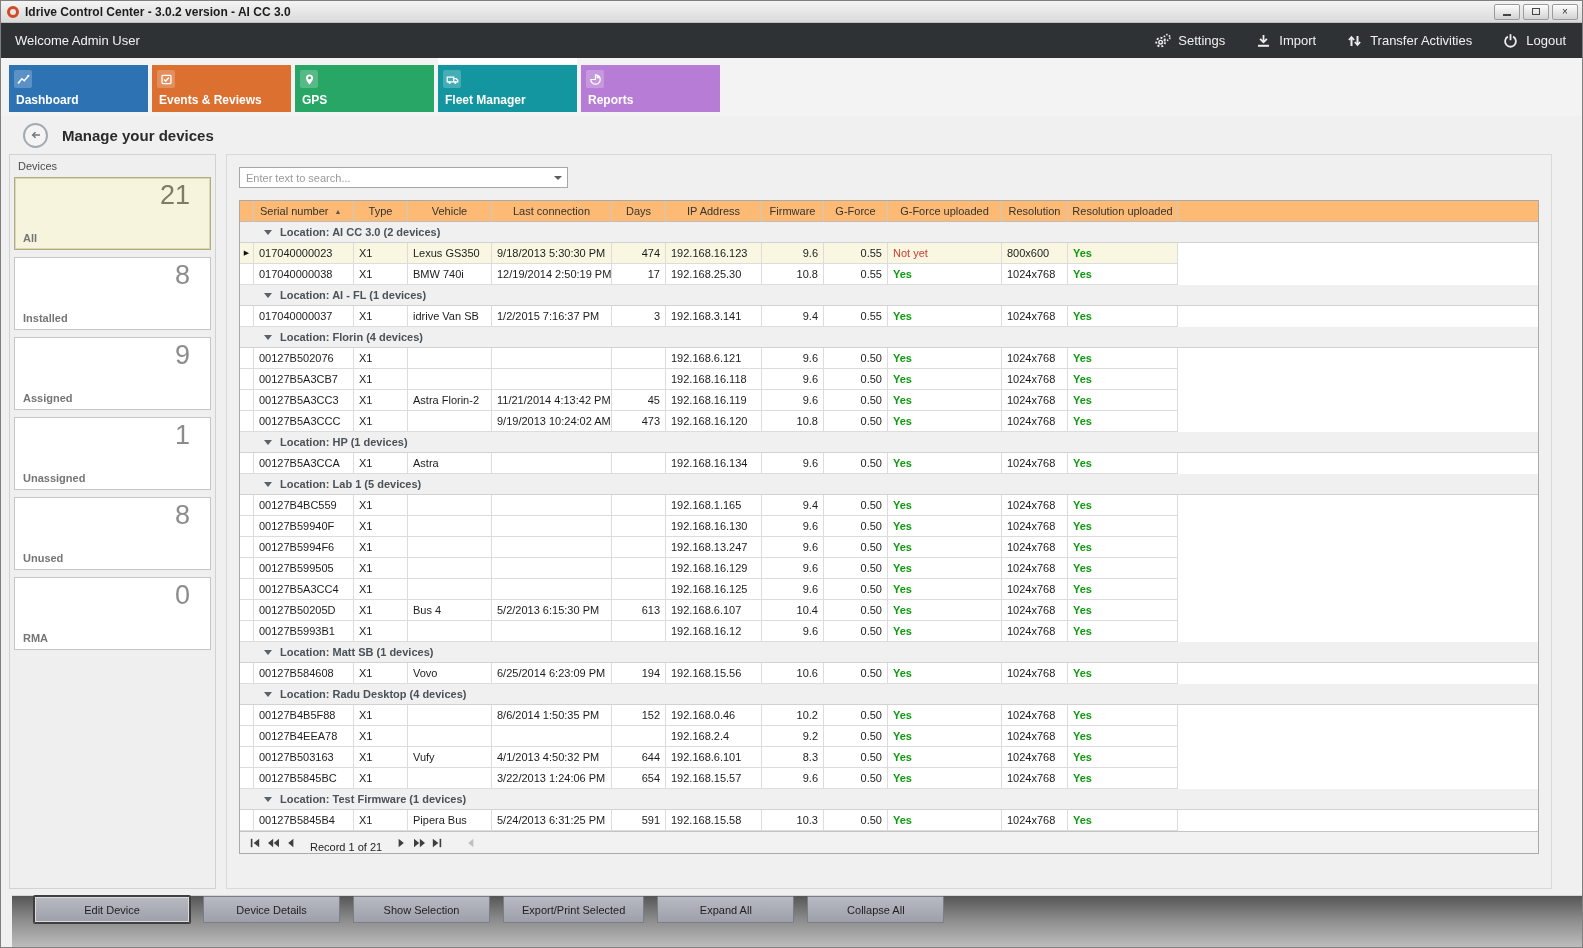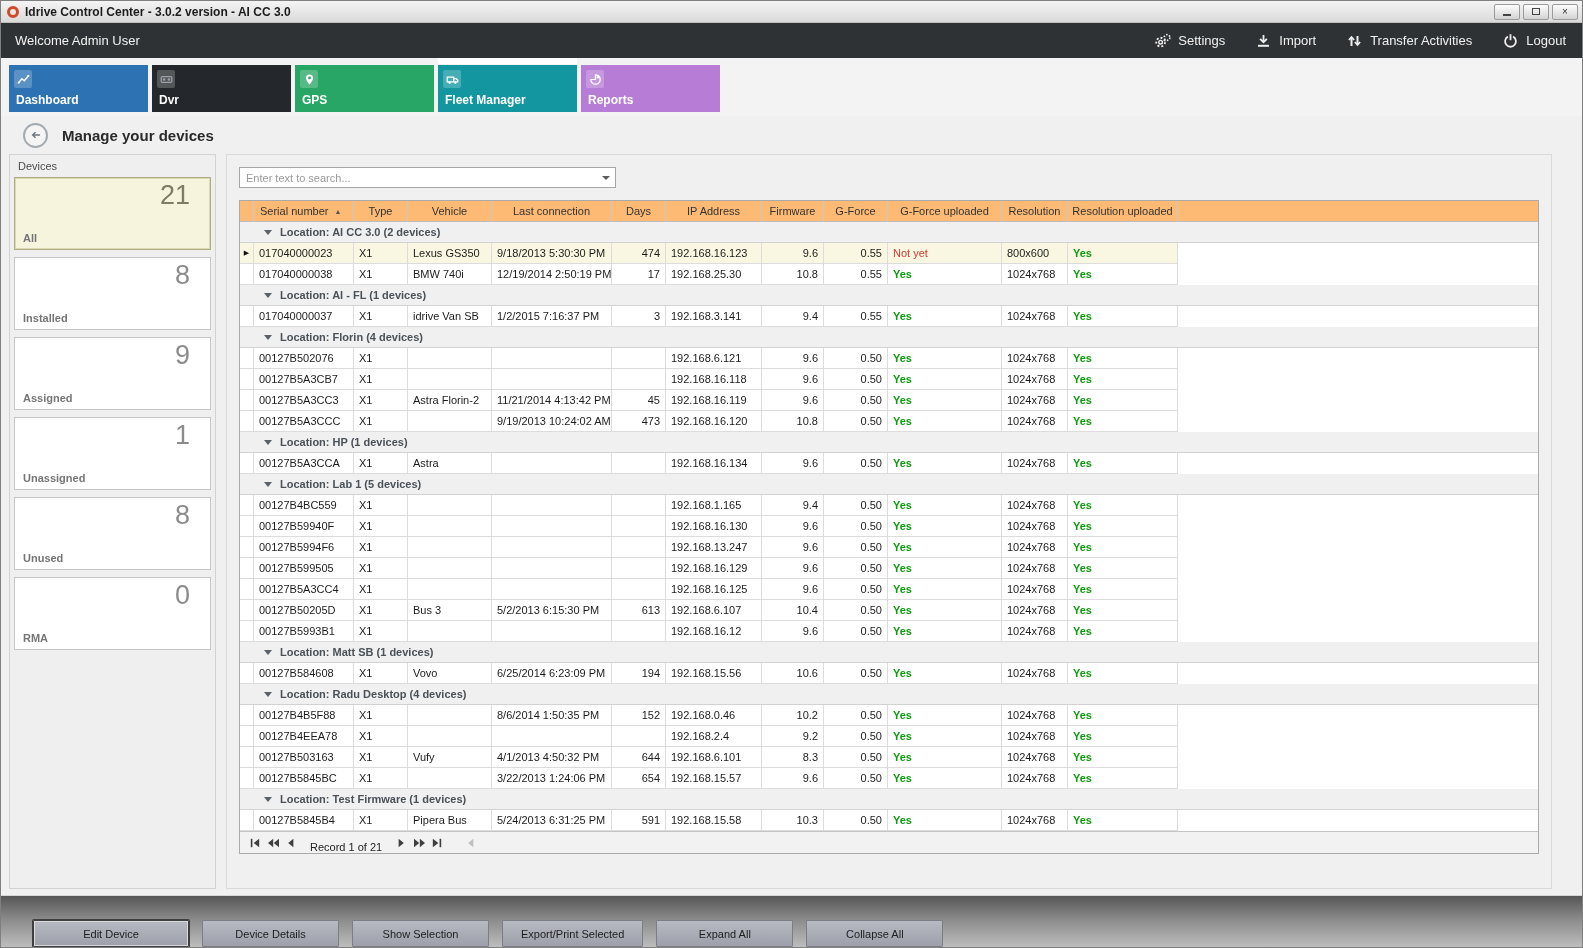--- a/index.html
+++ b/index.html
@@ -41,21 +41,21 @@
   .content { flex:1; display:flex; padding:0 30px 6px 8px; gap:10px; min-height:0; }
   .sidebar { width:207px; flex:0 0 207px; background:#efefef; border:1px solid #d2d2d2; padding:2px 3px; }
   .sidebar-title { font-size:11px; color:#4c4c4c; padding:3px 5px 5px; }
   .card { background:#fff; border:1px solid #c6c6c6; height:73px; margin:0 1px 7px; position:relative; cursor:default; }
   .card.selected { background:#f6f4dc; border-color:#b0ad85; box-shadow:inset 0 0 0 1px #dbd8b4; }
   .card-count { position:absolute; top:2px; right:20px; font-size:27px; color:#8c8c8c; }
   .card.selected .card-count { color:#7d7c66; }
   .card-label { position:absolute; left:8px; bottom:5px; font-size:11px; font-weight:bold; color:#757575; }
 
   .main { flex:1; background:#f0f0f0; border:1px solid #d9d9d9; padding:12px; min-width:0; }
-  .search-box { width:377px; height:21px; background:#fff; border:1px solid #a6a6a6; display:flex; align-items:center; margin-bottom:12px; }
+  .search-box { width:329px; height:21px; background:#fff; border:1px solid #a6a6a6; display:flex; align-items:center; margin-bottom:12px; }
   .search-box input { flex:1; border:none; outline:none; font-family:inherit; font-size:11px; padding:0 6px; color:#444; background:transparent; }
   .search-box input::placeholder { color:#9a9a9a; }
   .combo-arrow { width:18px; height:100%; display:flex; align-items:center; justify-content:center; }
   .combo-arrow::after { content:""; width:0; height:0; border-left:4px solid transparent; border-right:4px solid transparent; border-top:4px solid #5d5d5d; }
 
   
   .grid { border:1px solid #aaaaaa; background:#fff; }
   .gridhead, .gridbody { display:grid; grid-template-columns:14px 100px 54px 84px 120px 54px 96px 62px 64px 114px 66px 110px minmax(0,1fr); }
   .gridhead { background:#f1f1f1; }
   .hc { height:21px; display:flex; align-items:center; justify-content:center; font-size:11px; color:#333; border-right:1px solid #c9c9c9; border-bottom:1px solid #bdbdbd; background:#fdba74; white-space:nowrap; overflow:hidden; }
@@ -73,21 +73,21 @@
   .group-row { grid-column:1/-1; background:#f0f0f0; border-bottom:1px solid #d2d2d2; display:flex; align-items:center; padding-left:24px; gap:8px; color:#4a5158; font-weight:700; }
   .tri { width:0; height:0; border-left:4px solid transparent; border-right:4px solid transparent; border-top:5px solid #5a6168; }
 
   .pager { height:22px; background:#f2f2f2; border-top:1px solid #c4c4c4; display:flex; align-items:flex-end; padding-left:6px; font-size:11px; color:#222; }
   .pbtn { width:18px; height:100%; display:flex; align-items:center; justify-content:center; }
   .pbtn svg { display:block; }
   .record-text { margin:0 10px; }
   .pbtn.disabled { margin-left:16px; }
 
   
-  .footer { height:52px; flex:0 0 52px; background:linear-gradient(180deg,#565656 0%,#8a8a8a 45%,#bdbdbd 100%); border-top:1px solid #d6d6d6; display:flex; align-items:flex-end; padding-left:32px; gap:13px; }
+  .footer { height:52px; flex:0 0 52px; background:linear-gradient(180deg,#565656 0%,#8a8a8a 45%,#bdbdbd 100%); border-top:1px solid #d6d6d6; display:flex; align-items:flex-start; padding-left:22px; gap:13px;margin-left:11px; }
   .fbtn { height:27px; min-width:137px; padding:0 18px; background:linear-gradient(180deg,#b7bac2,#9da0aa); border:1px solid #7c7e86; color:#1e1e1e; font-family:inherit; font-size:11px; display:flex; align-items:center; justify-content:center; border-radius:1px; cursor:default; }
   .fbtn.focused { border-color:#3f3f3f; box-shadow:0 0 0 1px #3f3f3f, inset 0 0 0 1px #d8dade; min-width:156px; }
 </style>
 </head>
 <body>
 
 <div class="window">
 
   <div class="titlebar">
     <span class="app-logo"></span>
@@ -153,29 +153,28 @@
       <div class="tile" style="background: rgb(45, 115, 180);">
         <span class="tile-icon">
           <svg viewBox="0 0 16 16">
             <polyline points="2,12 6,7 9,9.5 14,3.5" fill="none" stroke="#fff" stroke-width="1.8"></polyline>
             <circle cx="2" cy="12" r="1.3" fill="#fff"></circle>
             <circle cx="14" cy="3.5" r="1.3" fill="#fff"></circle>
           </svg>
         </span>
         <span class="tile-label">Dashboard</span>
       </div>
-      <div class="tile" style="background: rgb(36, 40, 44);">
+      <div class="tile" style="background: rgb(220, 112, 48);">
         <span class="tile-icon">
           <svg viewBox="0 0 16 16">
-            <rect x="1.5" y="4.5" width="13" height="7" rx="1.2" fill="none" stroke="#9aa0a6" stroke-width="1.6"></rect>
-            <circle cx="5" cy="8" r="1.6" fill="#9aa0a6"></circle>
-            <circle cx="11" cy="8" r="1.6" fill="#9aa0a6"></circle>
+            <rect x="2.5" y="3" width="11" height="10" rx="1" fill="none" stroke="#fff" stroke-width="1.6"></rect>
+            <polyline points="5,8 7,10 11,5.5" fill="none" stroke="#fff" stroke-width="1.8"></polyline>
           </svg>
         </span>
-        <span class="tile-label">Dvr</span>
+        <span class="tile-label">Events &amp; Reviews</span>
       </div>
       <div class="tile" style="background: rgb(39, 166, 101); padding-left: 33px;">
         <span class="tile-icon">
           <svg viewBox="0 0 16 16">
             <path d="M8 1.8c-2.5 0-4.4 1.9-4.4 4.3C3.6 9.4 8 14.2 8 14.2s4.4-4.8 4.4-8.1C12.4 3.7 10.5 1.8 8 1.8z" fill="#fff"></path>
             <circle cx="8" cy="6.1" r="1.7" fill="#27a665"></circle>
           </svg>
         </span>
         <span class="tile-label">GPS</span>
       </div>
@@ -473,21 +472,21 @@
             <div class="c">192.168.16.125</div>
             <div class="c num">9.6</div>
             <div class="c num">0.50</div>
             <div class="c yes">Yes</div>
             <div class="c">1024x768</div>
             <div class="c yes">Yes</div>
             <div class="rfiller"></div>
             <div class="ind"></div>
             <div class="c">00127B50205D</div>
             <div class="c">X1</div>
-            <div class="c">Bus 3</div>
+            <div class="c">Bus 4</div>
             <div class="c">5/2/2013 6:15:30 PM</div>
             <div class="c num">613</div>
             <div class="c">192.168.6.107</div>
             <div class="c num">10.4</div>
             <div class="c num">0.50</div>
             <div class="c yes">Yes</div>
             <div class="c">1024x768</div>
             <div class="c yes">Yes</div>
             <div class="rfiller"></div>
             <div class="ind"></div>

